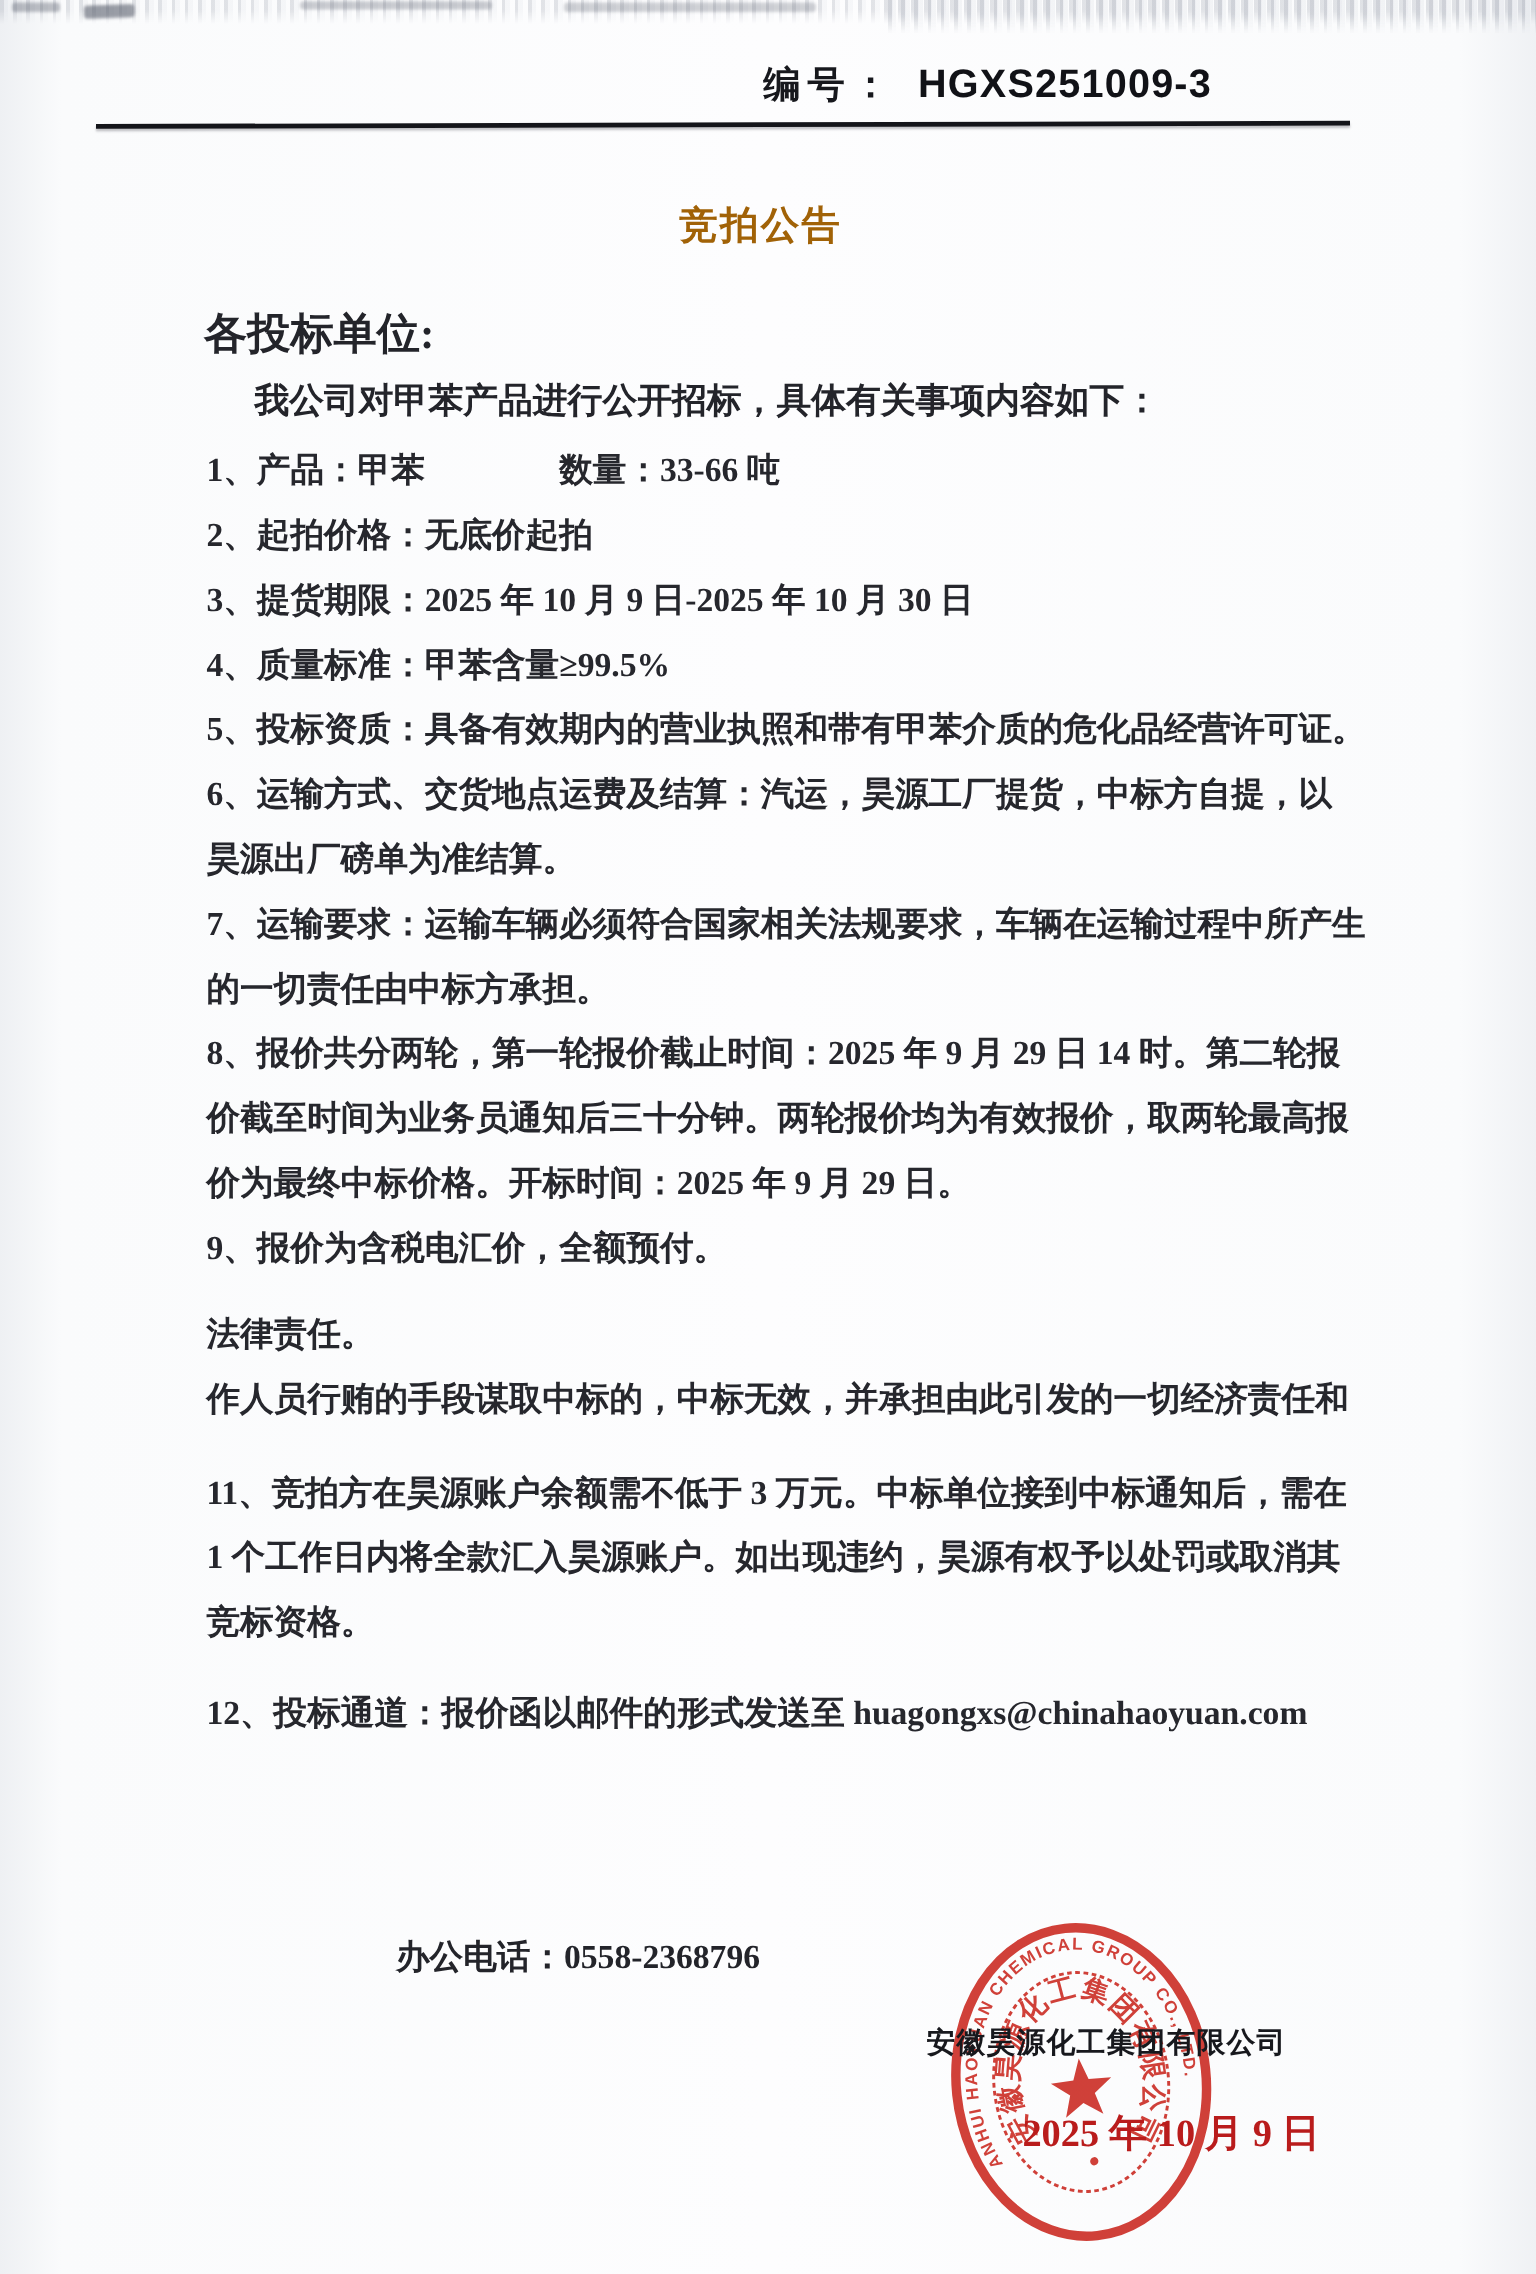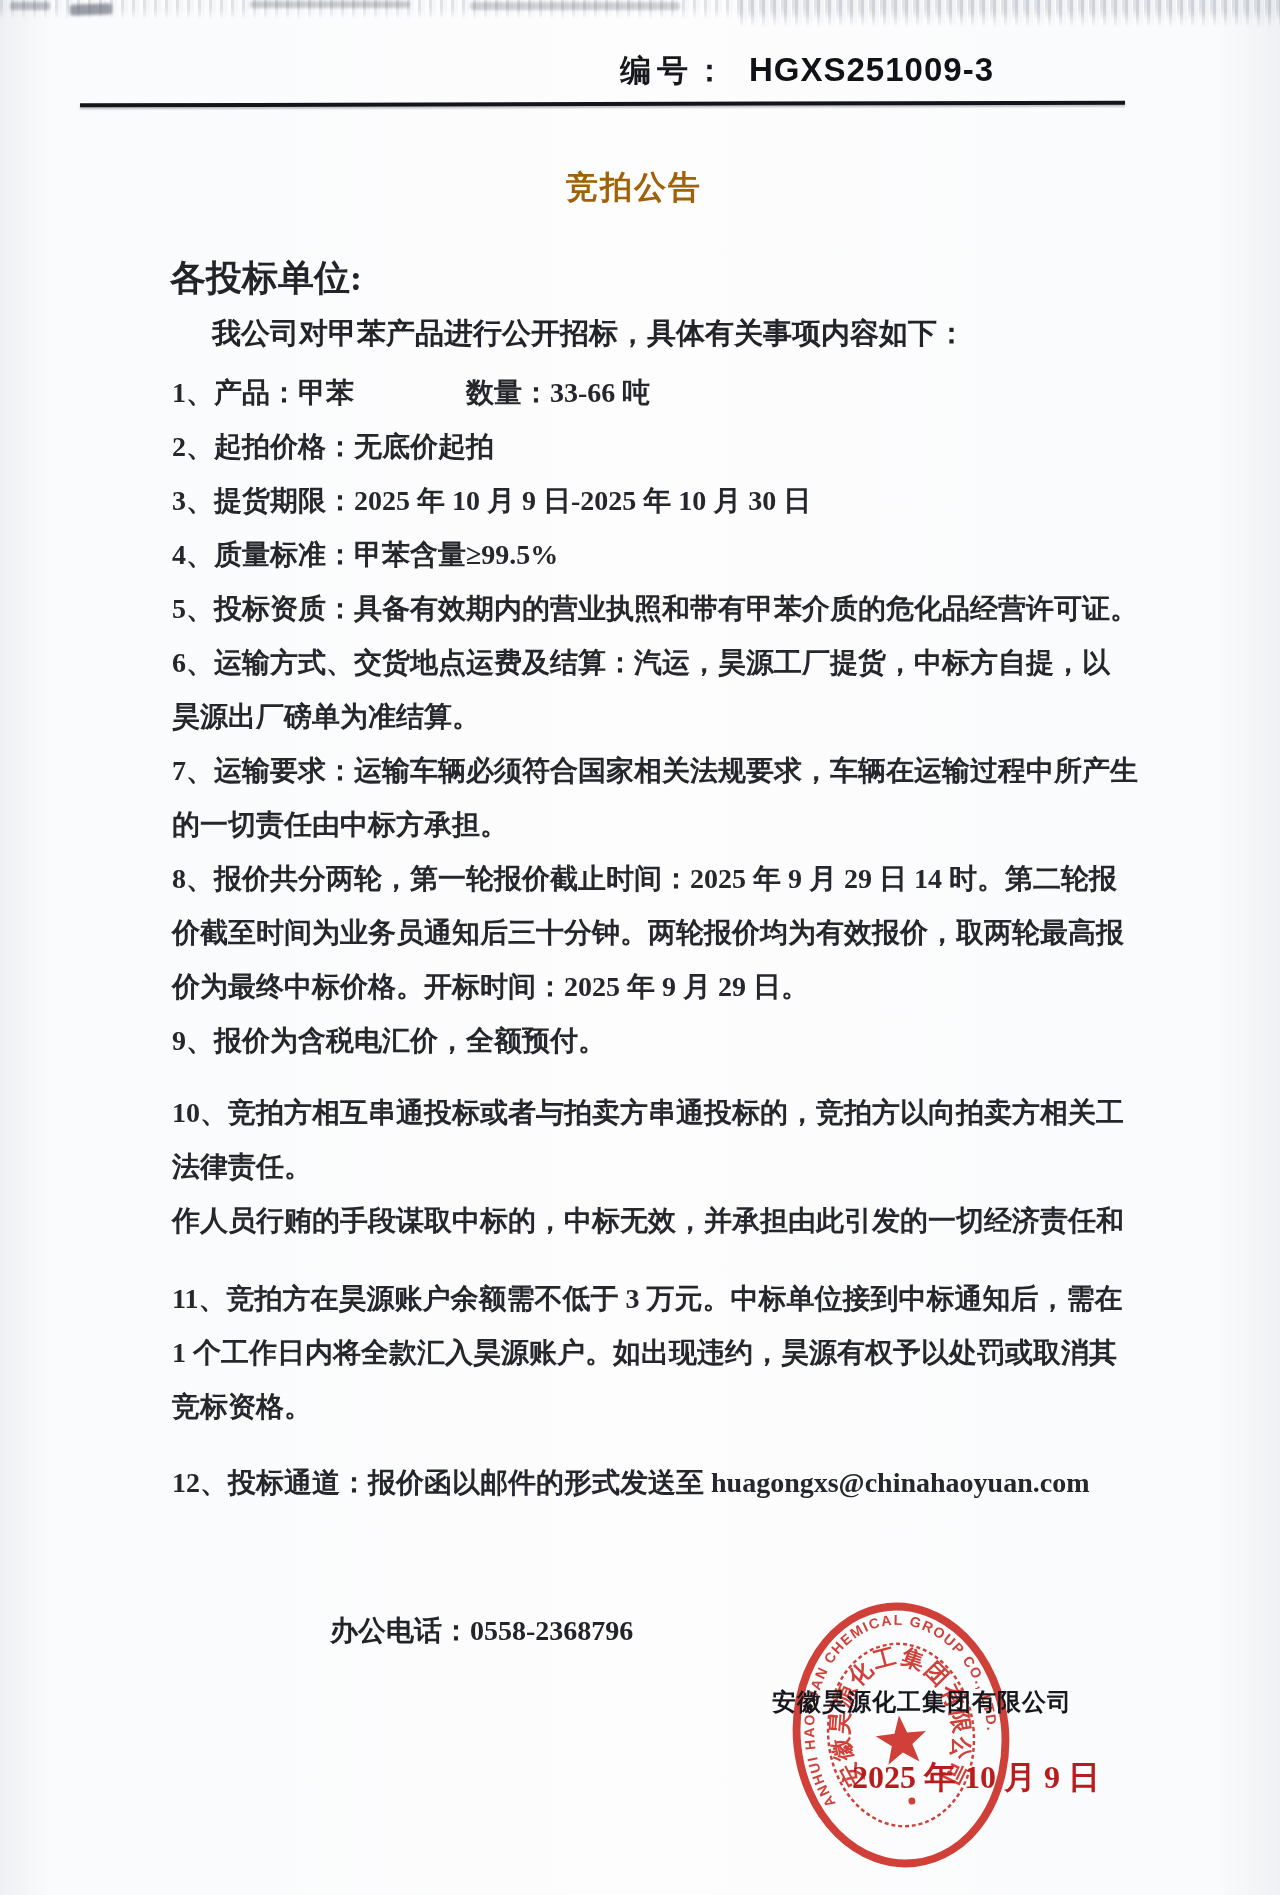--- a/index.html
+++ b/index.html
@@ -18,21 +18,21 @@
     opacity:.55;}
   .scan-band.right{left:740px;width:540px;height:30px;opacity:.8;
     -webkit-mask-image:linear-gradient(180deg,#000 0,#000 12px,transparent 28px);
             mask-image:linear-gradient(180deg,#000 0,#000 12px,transparent 28px);}
   .smudge{position:absolute;background:#4b5160;border-radius:3px;filter:blur(1.5px);}
   .smudge.s1{left:70px;top:4px;width:42px;height:11px;opacity:.55;transform:rotate(-2deg);}
   .smudge.s2{left:10px;top:2px;width:40px;height:8px;opacity:.35;}
   .smudge.s3{left:250px;top:1px;width:160px;height:7px;opacity:.28;}
   .smudge.s4{left:470px;top:2px;width:210px;height:8px;opacity:.25;}
 
-  .doc-number{position:absolute;left:620px;top:50px;white-space:nowrap;}
+  .doc-number{position:absolute;left:636px;top:50px;white-space:nowrap;}
   .doc-number .lbl{font-family:"Liberation Sans","DejaVu Sans",sans-serif;font-weight:700;font-size:31px;letter-spacing:6px;color:#17181d;}
   .doc-number .val{font-family:"Liberation Sans","DejaVu Sans",sans-serif;font-weight:700;font-size:33px;letter-spacing:1px;color:#111217;margin-left:14px;}
   .head-rule{position:absolute;left:80px;top:102px;width:1045px;height:4px;background:#14151a;transform:rotate(-0.15deg);box-shadow:0 2px 2px rgba(20,20,30,.25);}
 
   .doc-title{position:absolute;left:566px;top:166px;font-size:32px;font-weight:700;letter-spacing:2px;color:#a16207;white-space:nowrap;}
 
   .salutation{position:absolute;left:170px;top:254px;font-size:36px;font-weight:700;}
   .intro{position:absolute;left:212px;top:314px;font-size:29px;font-weight:700;white-space:pre;}
 
   .body-block{position:absolute;left:172px;top:366px;width:1000px;}
@@ -100,21 +100,20 @@
       </div>
       <div class="para para-8">
         <div class="line">8、报价共分两轮，第一轮报价截止时间：2025 年 9 月 29 日 14 时。第二轮报</div>
         <div class="line">价截至时间为业务员通知后三十分钟。两轮报价均为有效报价，取两轮最高报</div>
         <div class="line">价为最终中标价格。开标时间：2025 年 9 月 29 日。</div>
       </div>
       <div class="para para-9">
         <div class="line">9、报价为含税电汇价，全额预付。</div>
       </div>
       <div class="para para-10">
-        <div class="line">10、竞拍方相互串通投标或者与拍卖方串通投标的，竞拍方以向拍卖方相关工</div>
         <div class="line">法律责任。</div>
         <div class="line">作人员行贿的手段谋取中标的，中标无效，并承担由此引发的一切经济责任和</div>
       </div>
       <div class="para para-11">
         <div class="line">11、竞拍方在昊源账户余额需不低于 3 万元。中标单位接到中标通知后，需在</div>
         <div class="line">1 个工作日内将全款汇入昊源账户。如出现违约，昊源有权予以处罚或取消其</div>
         <div class="line">竞标资格。</div>
       </div>
       <div class="para para-12">
         <div class="line">12、投标通道：报价函以邮件的形式发送至 huagongxs@chinahaoyuan.com</div>

